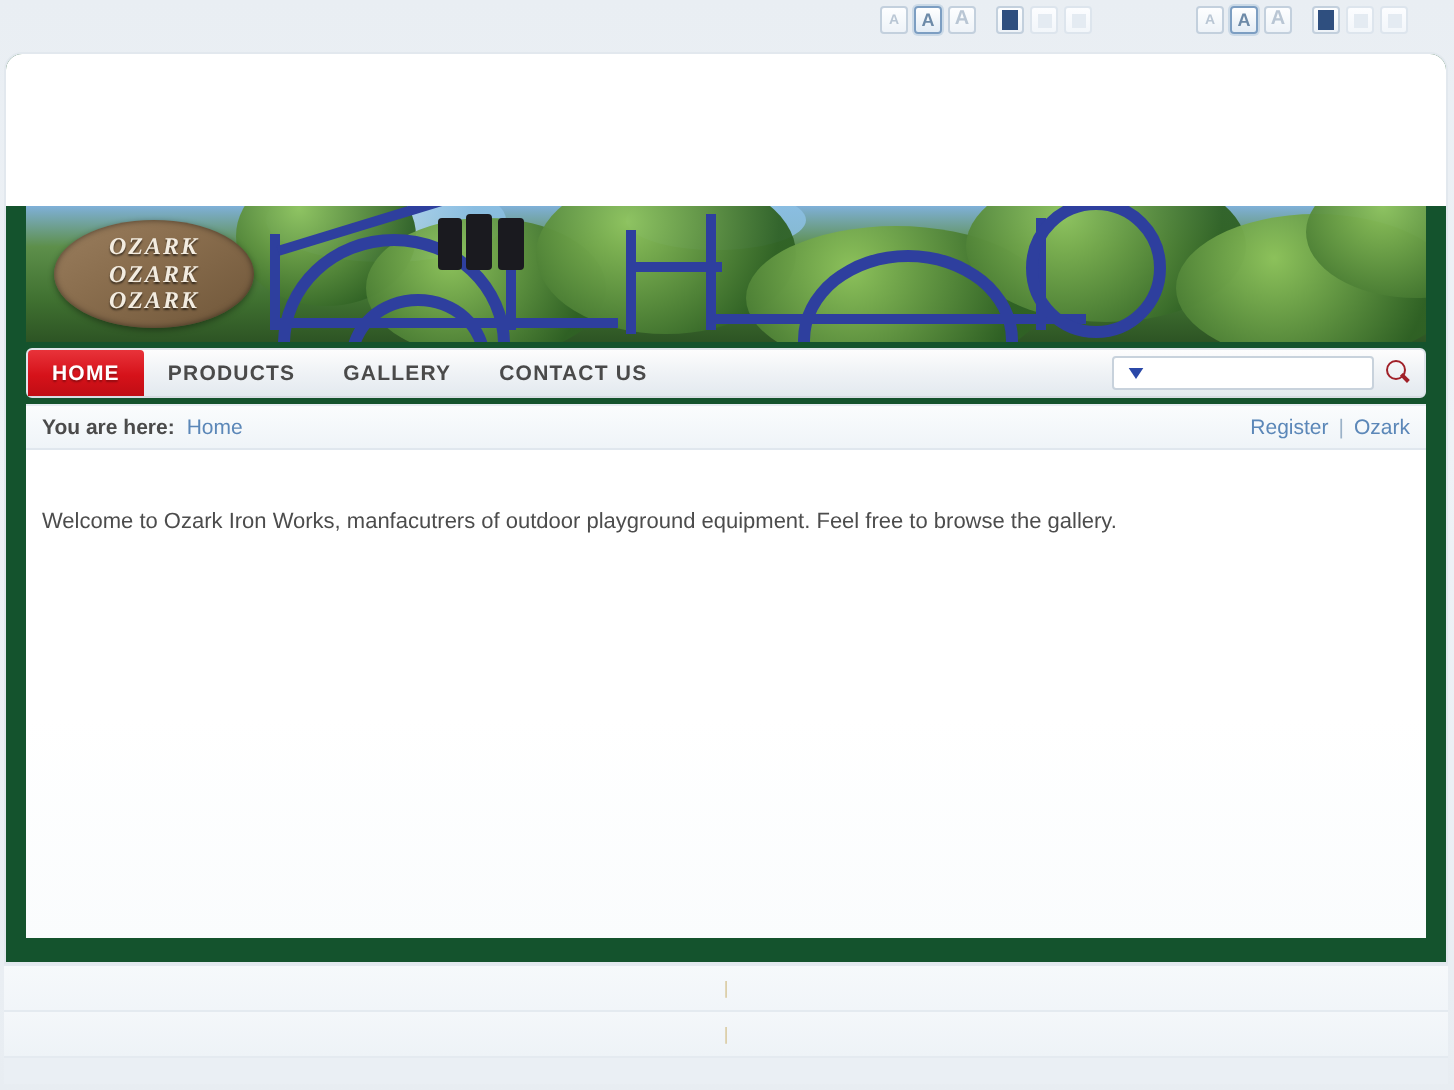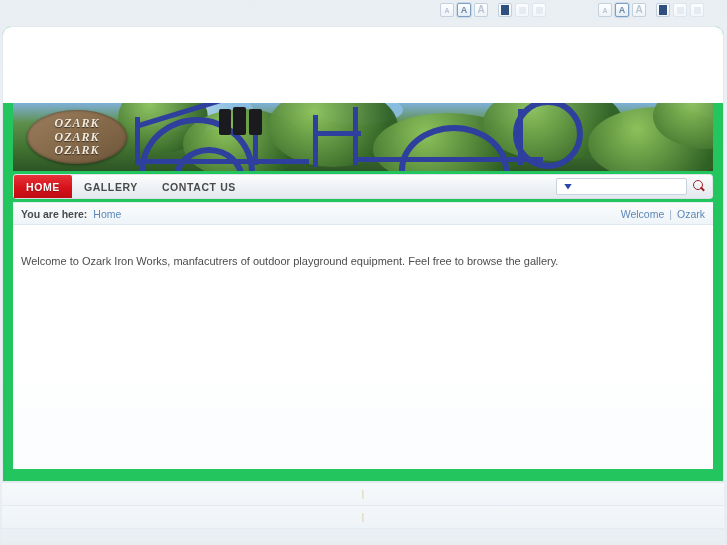--- a/index.html
+++ b/index.html
@@ -99,21 +99,21 @@
     background: #e4ebf2;
   }
 
   
   #page-shell {
     position: absolute;
     top: 26px;
     left: 2px;
     width: 722px;
     height: 456px;
-    background: #22c55e;
+    background: #14532d;
     border: 1px solid #e2e8ee;
     border-radius: 9px 9px 0 0;
     overflow: hidden;
   }
 
   #white-gap { height: 76px; background: #ffffff; }
 
   
   #banner {
     position: relative;
@@ -447,37 +447,38 @@
 
     <div id="sign">
       <span>OZARK</span>
       <span>OZARK</span>
       <span>OZARK</span>
     </div>
   </div>
 
   <div id="navbar">
     <a class="nav-item active" href="#">HOME</a>
+    <a class="nav-item" href="#">PRODUCTS</a>
     <a class="nav-item" href="#">GALLERY</a>
     <a class="nav-item" href="#">CONTACT US</a>
 
     <div id="search-wrap">
       <div id="search-box">
         <div id="search-caret"></div>
         <input id="search-input" type="text" placeholder="" style="">
       </div>
       <div id="search-go" title="Search"></div>
     </div>
   </div>
 
   <div id="crumbbar">
     <span id="crumb-label">You are here:</span>
     <a class="crumb-link" href="#">Home</a>
     <div id="auth-links">
-      <a class="auth-link" href="#">Welcome</a>
+      <a class="auth-link" href="#">Register</a>
       <span class="auth-sep">|</span>
       <a class="auth-link" href="#">Ozark</a>
     </div>
   </div>
 
   <div id="content">
     <div id="article-body">Welcome to Ozark Iron Works, manfacutrers of outdoor playground equipment. Feel free to browse the gallery.</div>
   </div>
 
 </div>

